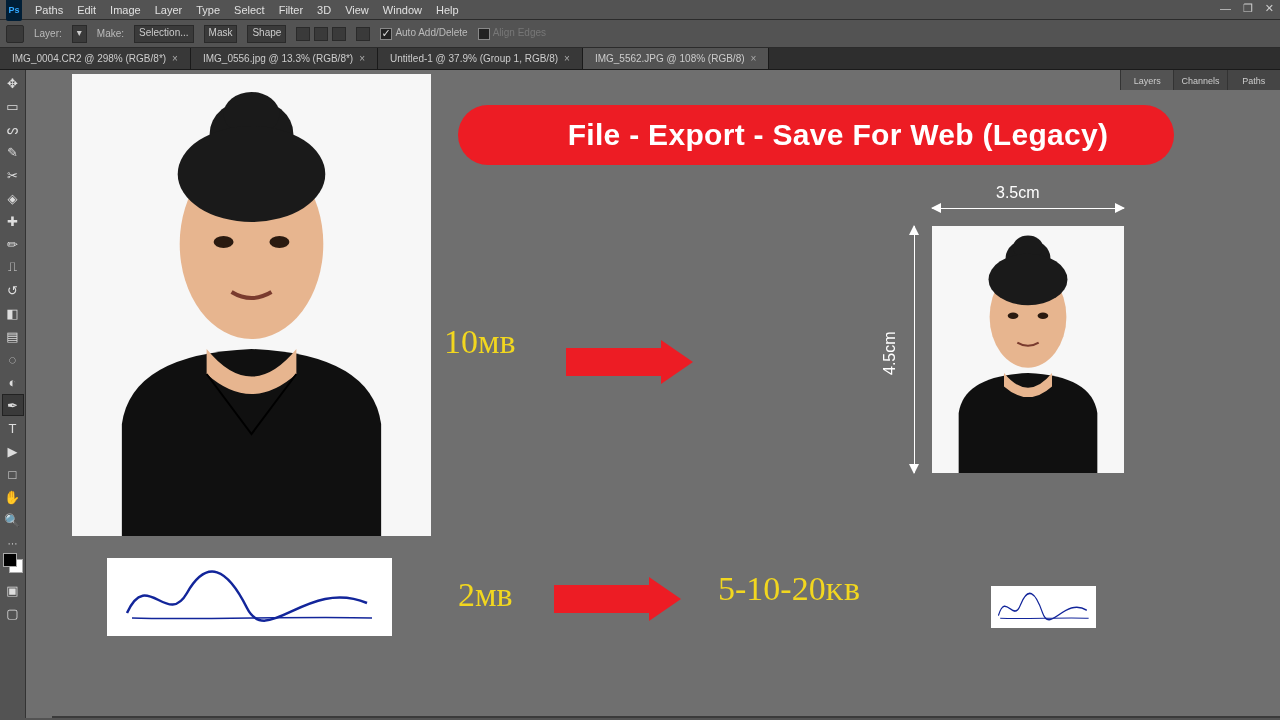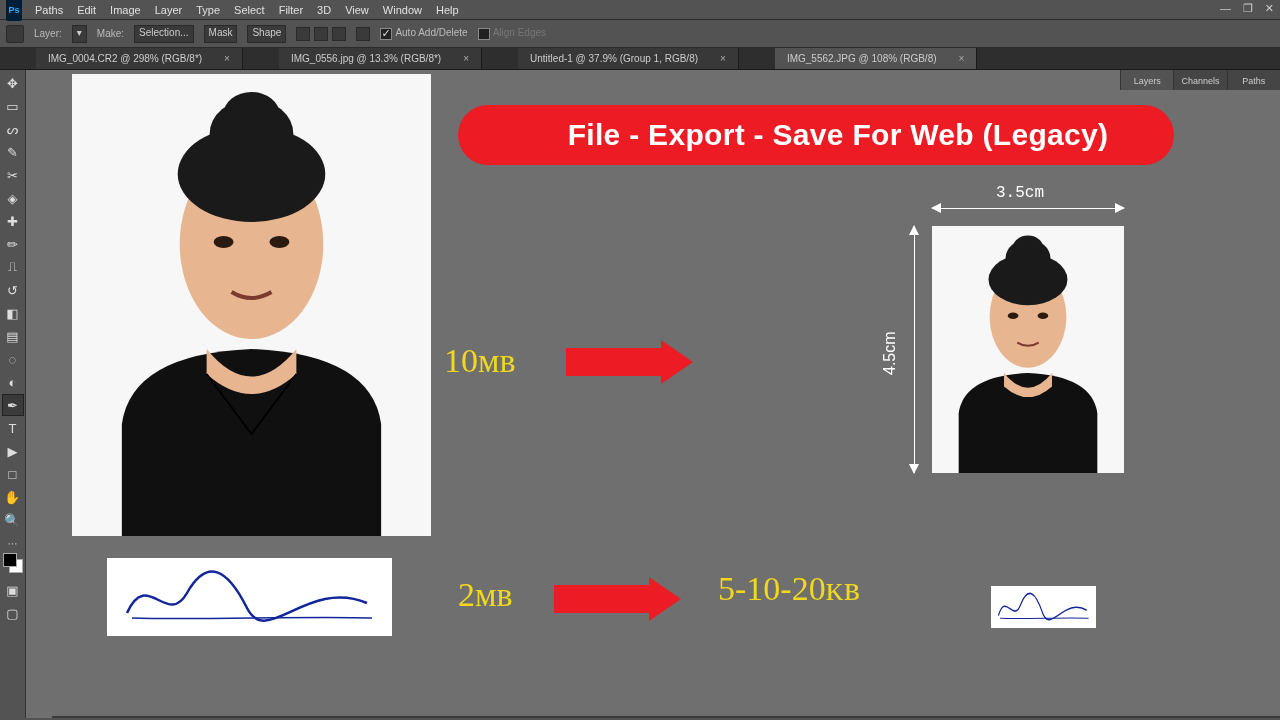--- a/index.html
+++ b/index.html
@@ -15,21 +15,21 @@
   .optbar { height:28px; background:#535353; border-bottom:1px solid #2b2b2b; display:flex; align-items:center; padding:0 6px; font-size:10px; color:#bbb; gap:10px;}
   .optbar .ico { width:18px; height:18px; border:1px solid #2a2a2a; background:#3a3a3a; border-radius:2px;}
   .optbar select, .optbar .fake-drop { background:#3a3a3a; color:#ccc; border:1px solid #2a2a2a; font-size:10px; padding:1px 4px; height:18px;}
   .optbar .chk { width:12px; height:12px; border:1px solid #888; display:inline-block; margin-right:3px; vertical-align:middle; background:#222; position:relative;}
   .optbar .chk.checked::after{content:"✓"; color:#ddd; position:absolute; top:-2px; left:0; font-size:11px;}
   .align-ico { width:14px; height:14px; background:#3a3a3a; border:1px solid #2a2a2a;}
   .disabled { color:#777;text-align:center;}
 
   
   .doctabs { height:22px; background:#2e2e2e; display:flex; align-items:stretch; border-bottom:1px solid #1a1a1a;}
-  .doctab { padding:0 12px; font-size:10px; color:#ccc; display:flex; align-items:center; gap:22px; border-right:1px solid #1a1a1a; background:#383838; cursor:default; max-width:260px; white-space:nowrap;margin-left:36px;}
+  .doctab { padding:0 12px; font-size:10px; color:#ccc; display:flex; align-items:center; gap:6px; border-right:1px solid #1a1a1a; background:#383838; cursor:default; max-width:260px; white-space:nowrap;}
   .doctab.active { background:#535353; }
   .doctab .x { color:#aaa; font-size:10px;}
 
   
   .main { position:absolute; top:70px; left:0; right:0; bottom:2px; display:flex;}
   .toolbox { width:26px; background:#535353; border-right:1px solid #333; display:flex; flex-direction:column; align-items:center; padding-top:2px;}
   .tool { width:22px; height:22px; margin:0 0 1px 0; display:flex; align-items:center; justify-content:center; color:#ddd; font-size:13px; cursor:pointer;}
   .tool.active { background:#3a3a3a; border:1px solid #222;}
   .swatches { width:20px; height:20px; position:relative; margin-top:4px;}
   .swatches .fg { width:14px; height:14px; background:#000; border:1px solid #aaa; position:absolute; top:0; left:0;}
@@ -221,39 +221,39 @@
         <rect width="285" height="78" fill="#fff"></rect>
         <path d="M20 55 C 40 10, 60 70, 80 35 S 120 10, 140 50 S 200 20, 260 45" stroke="#12259a" stroke-width="3" fill="none"></path>
         <path d="M25 60 C 90 62, 200 58, 265 60" stroke="#12259a" stroke-width="2" fill="none"></path>
       </svg>
     </div>
 
     <div class="redpill">
       <span>File - Export - Save For Web (Legacy)</span>
     </div>
 
-    <div class="ylabel" style="top:272px; left:418px;">10ᴍʙ</div>
+    <div class="ylabel" style="top:253px; left:418px;">10ᴍʙ</div>
 
     <div class="redarrow" style="top:270px; left:540px;">
       <div class="shaft" style="width:95px;"></div>
         <div class="head"></div>
     </div>
 
     <div class="ylabel" style="top:506px; left:432px;">2ᴍʙ</div>
     <div class="ylabel" style="top:500px; left:692px;">5-10-20ᴋʙ</div>
     <div class="redarrow" style="top:507px; left:528px;">
       <div class="shaft" style="width:95px;"></div>
         <div class="head"></div>
     </div>
 
     <div class="dim-arrow h" style="top:138px; left:906px; width:192px;">
       <div class="arr-head" style="left:-1px; top:-5px; border-width:5px 10px 5px 0; border-color:transparent #fff transparent transparent;"></div>
       <div class="arr-head" style="right:-1px; top:-5px; border-width:5px 0 5px 10px; border-color:transparent transparent transparent #fff;"></div>
     </div>
-    <div class="dim" style="top:114px; left:970px;font-family:Liberation Mono, monospace;">3.5cm</div>
+    <div class="dim" style="top:114px; left:970px;">3.5cm</div>
 
     <div class="dim-arrow v" style="top:156px; left:888px; height:247px;">
       <div class="arr-head" style="top:-1px; left:-5px; border-width:0 5px 10px 5px; border-color:transparent transparent #fff transparent;"></div>
       <div class="arr-head" style="bottom:-1px; left:-5px; border-width:10px 5px 0 5px; border-color:#fff transparent transparent transparent;"></div>
     </div>
     <div class="dim" style="top:305px; left:855px; transform:rotate(-90deg); transform-origin:left top;">4.5cm</div>
 
     <div class="bottombar"></div>
   </div>
 </div>

